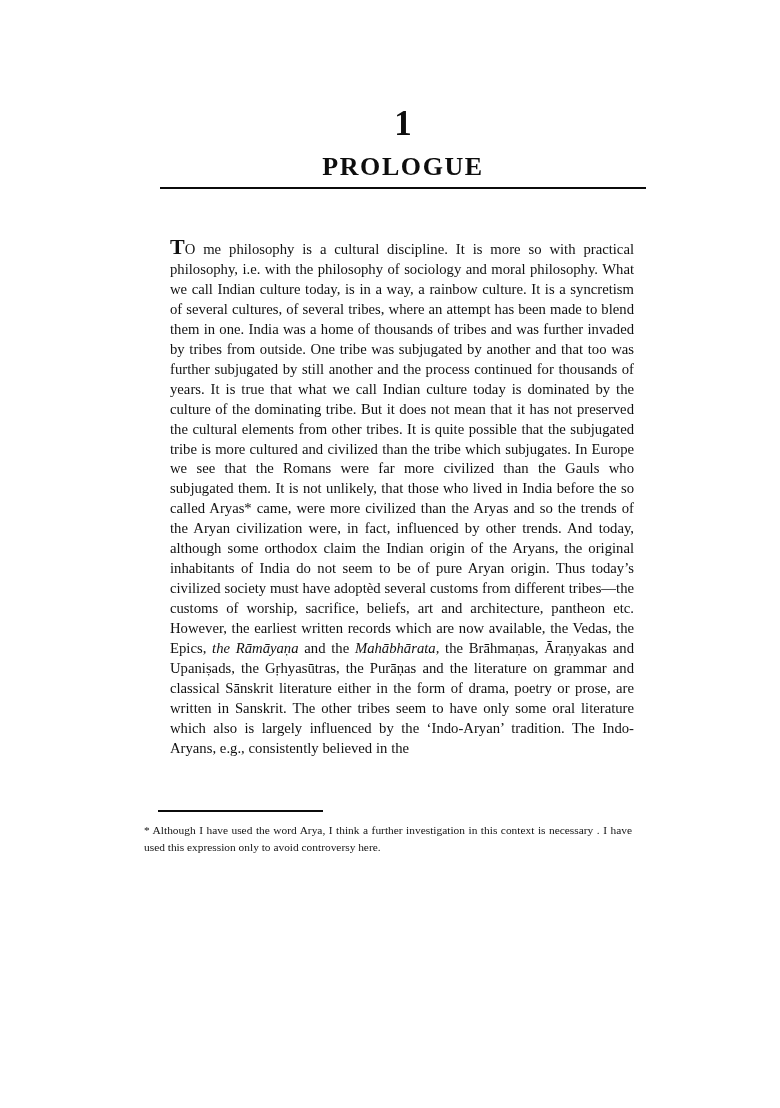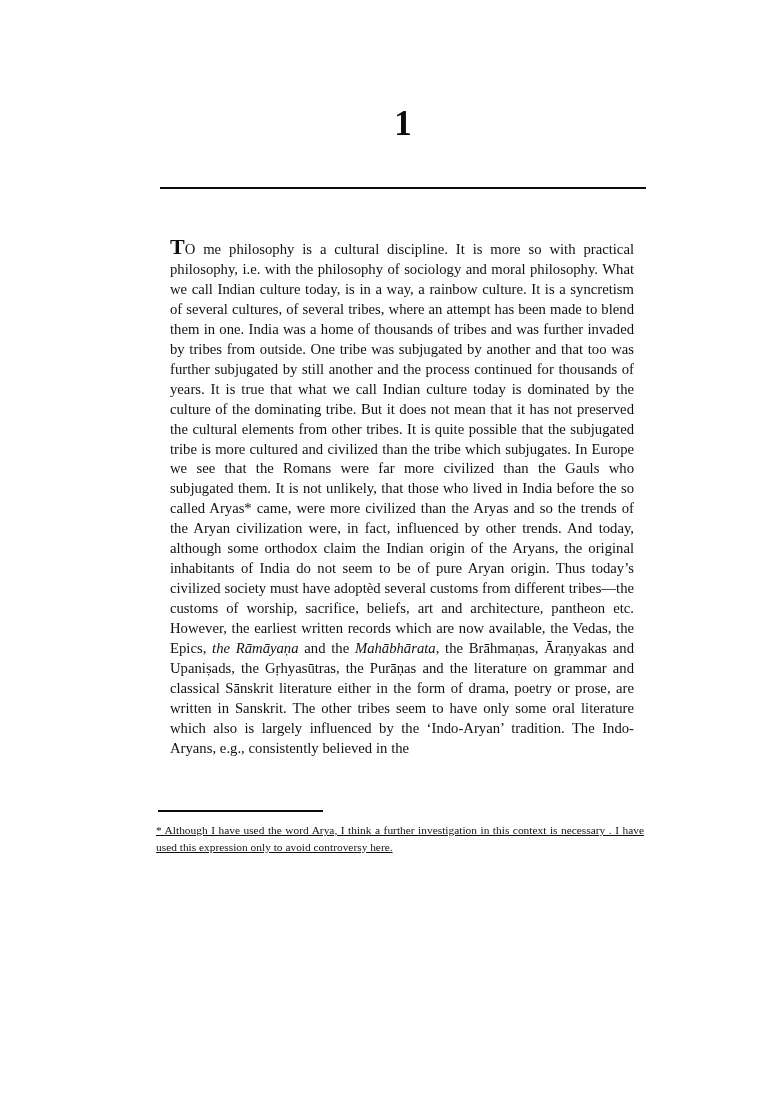--- a/index.html
+++ b/index.html
@@ -79,41 +79,41 @@
   .footnote-rule {
     position: absolute;
     left: 158px;
     top: 810px;
     width: 165px;
     height: 0;
     border-top: 2.2px solid #0b0b0b;
   }
   .footnote {
     position: absolute;
-    left: 156px;
+    left: 144px;
     top: 822px;
     width: 488px;
-    text-decoration: underline;
   }
   .footnote-text {
     margin: 0;
     font-size: 11.4px;
     line-height: 16.6px;
     text-align: justify;
     text-justify: inter-word;
     color: #121212;
   }
 </style>
 </head>
 <body>
 
 <div class="page">
 
   <div class="chapter-header">
     <div class="chapter-number">1</div>
+    <div class="chapter-title">PROLOGUE</div>
   </div>
 
   <div class="header-rule"></div>
 
   <div class="body-column">
     <p class="body-paragraph"><span class="dropcap">T</span><span>O me philosophy is a cultural discipline. It is more so with practical philosophy, i.e. with the philosophy of sociology and moral philosophy. What we call Indian culture today, is in a way, a rainbow culture. It is a syncretism of several cultures, of several tribes, where an attempt has been made to blend them in one. India was a home of thousands of tribes and was further invaded by tribes from outside. One tribe was subjugated by another and that too was further subjugated by still another and the process continued for thousands of years. It is true that what we call Indian culture today is dominated by the culture of the dominating tribe. But it does not mean that it has not preserved the cultural elements from other tribes. It is quite possible that the subjugated tribe is more cultured and civilized than the tribe which subjugates. In Europe we see that the Romans were far more civilized than the Gauls who subjugated them. It is not unlikely, that those who lived in India before the so called Aryas* came, were more civilized than the Aryas and so the trends of the Aryan civilization were, in fact, influenced by other trends. And today, although some orthodox claim the Indian origin of the Aryans, the original inhabitants of India do not seem to be of pure Aryan origin. Thus today’s civilized society must have adoptèd several customs from different tribes—the customs of worship, sacrifice, beliefs, art and architecture, pantheon etc. However, the earliest written records which are now available, the Vedas, the Epics, </span><span class="italic">the Rāmāyaṇa</span><span> and the </span><span class="italic">Mahābhārata,</span><span> the Brāhmaṇas, Āraṇyakas and Upaniṣads, the Gṛhyasūtras, the Purāṇas and the literature on grammar and classical Sānskrit literature either in the form of drama, poetry or prose, are written in Sanskrit. The other tribes seem to have only some oral literature which also is largely influenced by the ‘Indo-Aryan’ tradition. The Indo-Aryans, e.g., consistently believed in the</span></p>
   </div>
 
   <div class="footnote-rule"></div>
 

